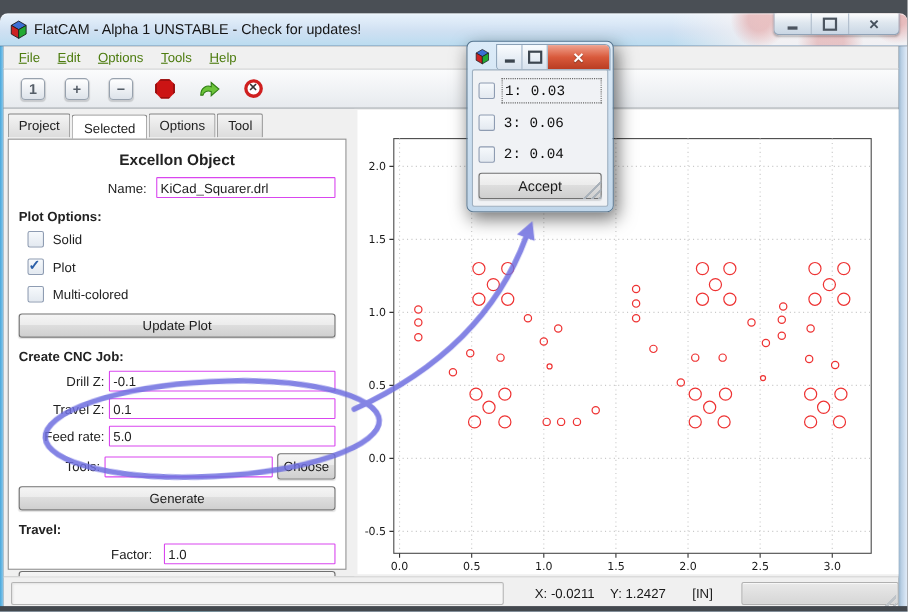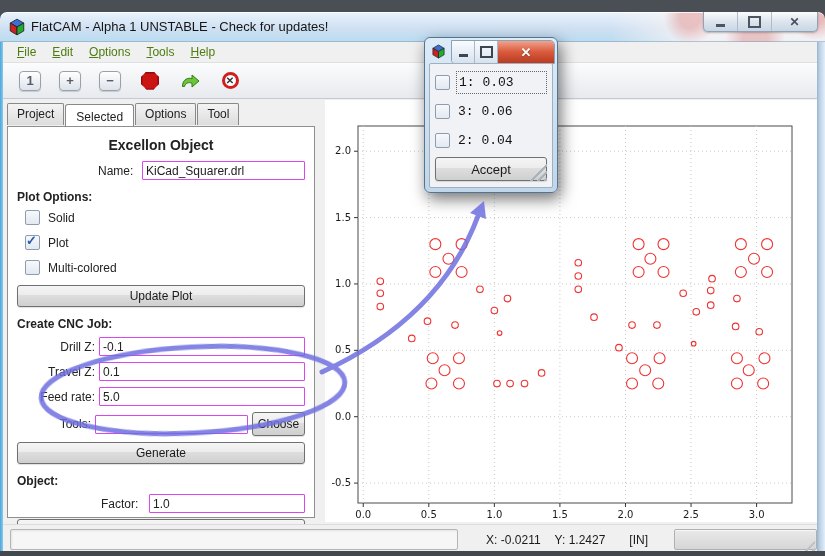--- a/index.html
+++ b/index.html
@@ -291,21 +291,21 @@
               <label>Feed rate:</label>
               <input class="cnc-input" type="text" value="5.0" style="">
             </div>
           </div>
         <div class="row cnc-row">
           <label>Tools:</label>
           <input type="text" class="tools-input" value="" style="">
           <button class="btn choose-btn">Choose</button>
         </div>
         <button class="btn btn-wide">Generate</button>
-        <div class="sec">Object:</div>
+        <div class="sec">Travel:</div>
         <div class="row factor-row">
           <label>Factor:</label>
           <input type="text" class="factor-input" value="1.0" style="">
         </div>
         <button class="btn btn-wide">Scale</button>
       </div>
     </div>
     <div class="plotarea">
       <div class="figure">
         <svg id="plot-svg" width="492" height="422" viewBox="0 0 492 422">

